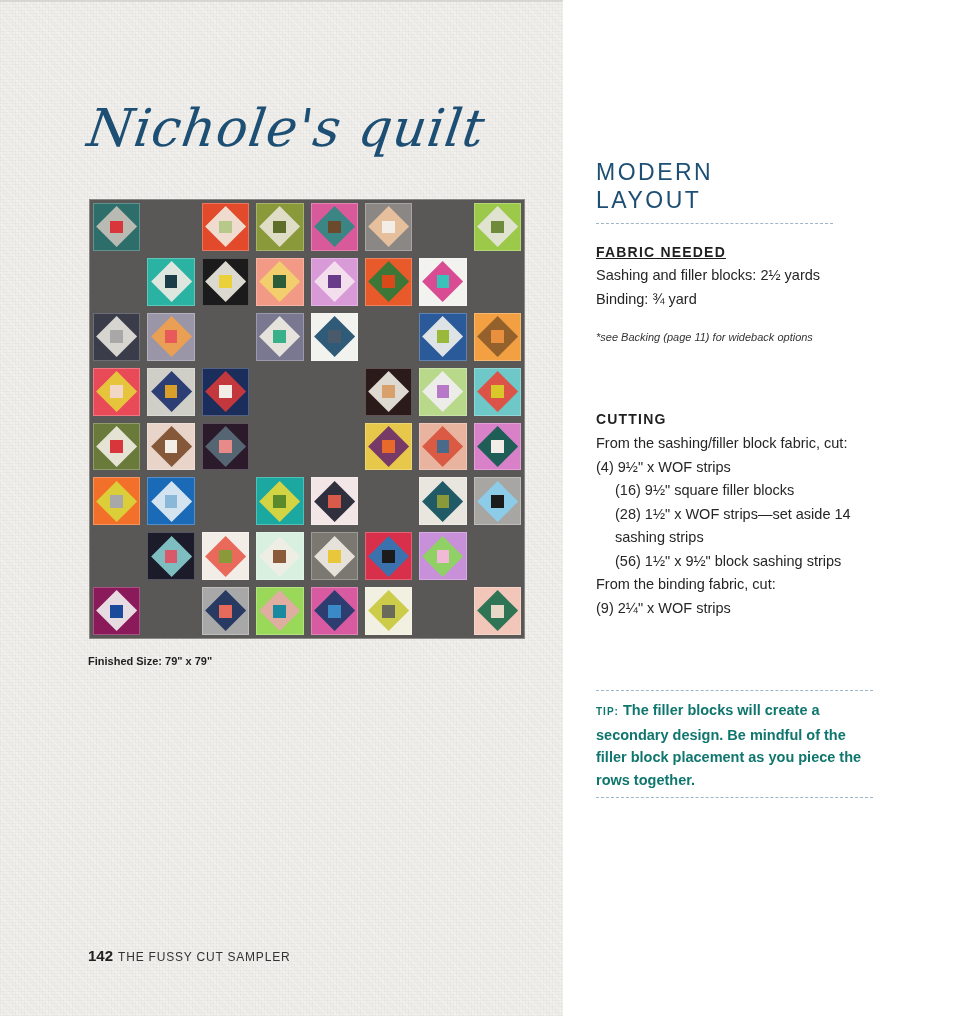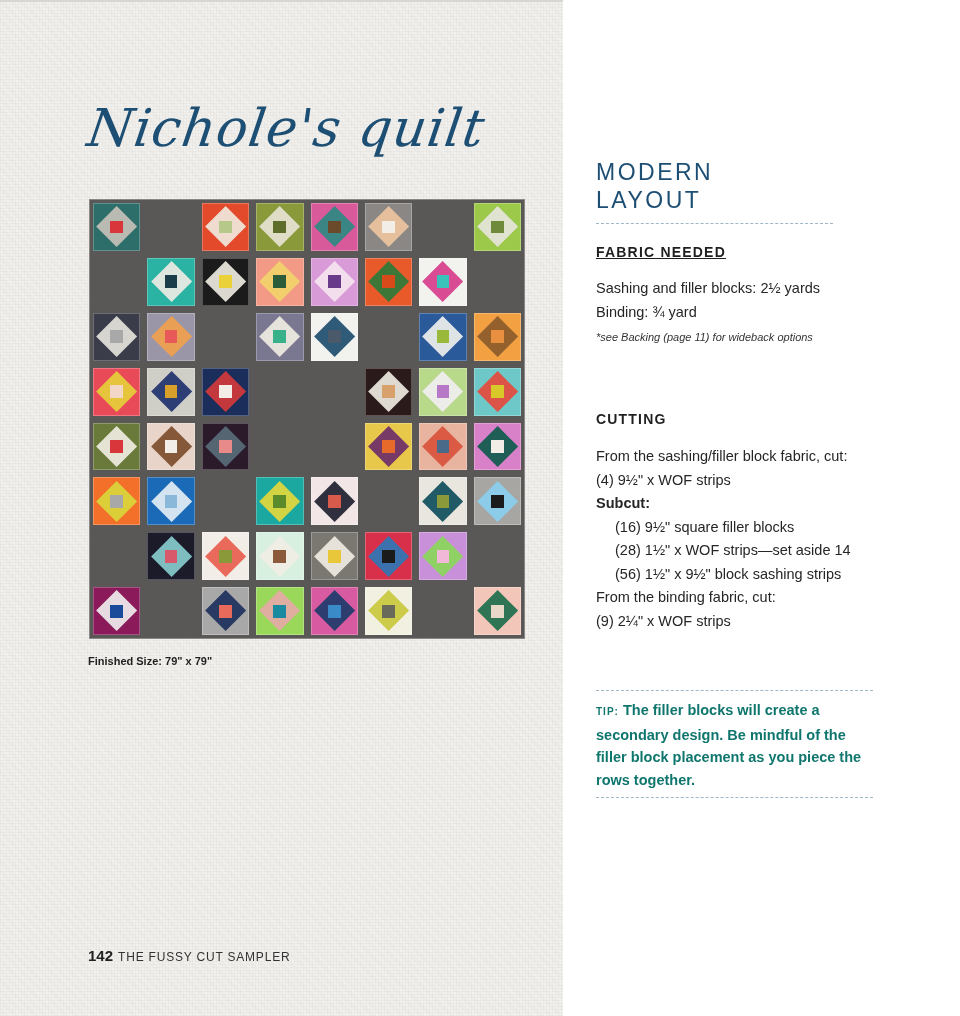--- a/index.html
+++ b/index.html
@@ -86,21 +86,21 @@
     .section-heading {
       position: absolute; left: 596px;
       font-size: 14px; font-weight: bold; letter-spacing: 1.2px; color: #1f1f1f;
       text-transform: uppercase;
     }
     .fabric-heading { top: 244px; text-decoration: underline; }
     .cutting-heading { top: 411px; }
 
     .text-block {
       position: absolute; left: 596px;
-      font-size: 14.5px; color: #262626; line-height: 23.5px; margin-top: 13px;
+      font-size: 14.5px; color: #262626; line-height: 23.5px;
     }
     .fabric-list { top: 264px; }
     .footnote {
       position: absolute; left: 596px; top: 331px;
       font-size: 11px; font-style: italic; color: #333;
     }
     .cutting-list { top: 432px; }
     .line { white-space: nowrap; }
     .line.indent { padding-left: 19px; }
     .line.bold { font-weight: bold; }
@@ -204,23 +204,23 @@
 <div class="text-block fabric-list">
   <div class="line">Sashing and filler blocks: 2½ yards</div>
   <div class="line">Binding: ¾ yard</div>
 </div>
 <div class="footnote">*see Backing (page 11) for wideback options</div>
 
 <div class="section-heading cutting-heading">CUTTING</div>
 <div class="text-block cutting-list" id="cutting-list">
     <div class="line">From the sashing/filler block fabric, cut:</div>
     <div class="line">(4) 9½" x WOF strips</div>
-    <div class="line bold">Subcut:</div>
     <div class="line indent">(16) 9½" square filler blocks</div>
     <div class="line indent">(28) 1½" x WOF strips—set aside 14</div>
+    <div class="line indent">sashing strips</div>
     <div class="line indent">(56) 1½" x 9½" block sashing strips</div>
     <div class="line">From the binding fabric, cut:</div>
     <div class="line">(9) 2¼" x WOF strips</div>
   </div>
 
 <div class="dash dash-2"></div>
 <div class="tip">
   <span class="tip-label">TIP:</span><span> The filler blocks will create a secondary design. Be mindful of the filler block placement as you piece the rows together.</span>
 </div>
 <div class="dash dash-3"></div>

